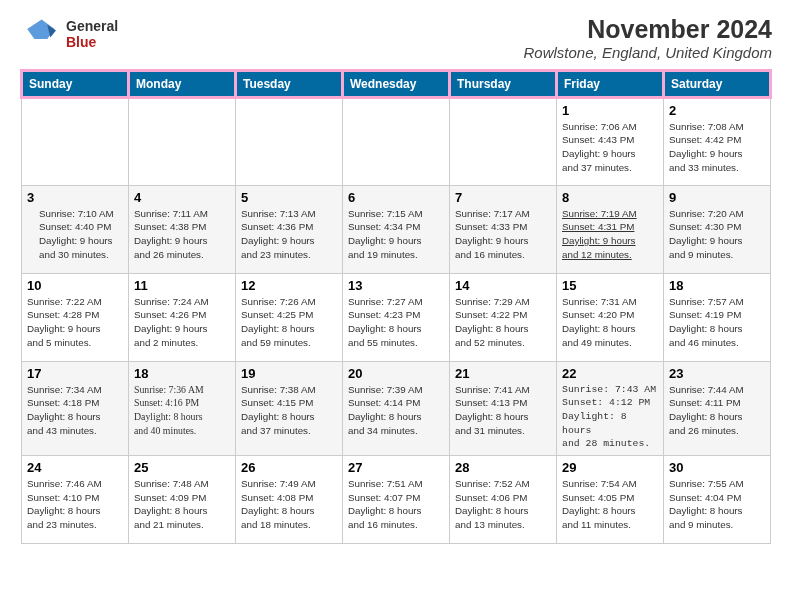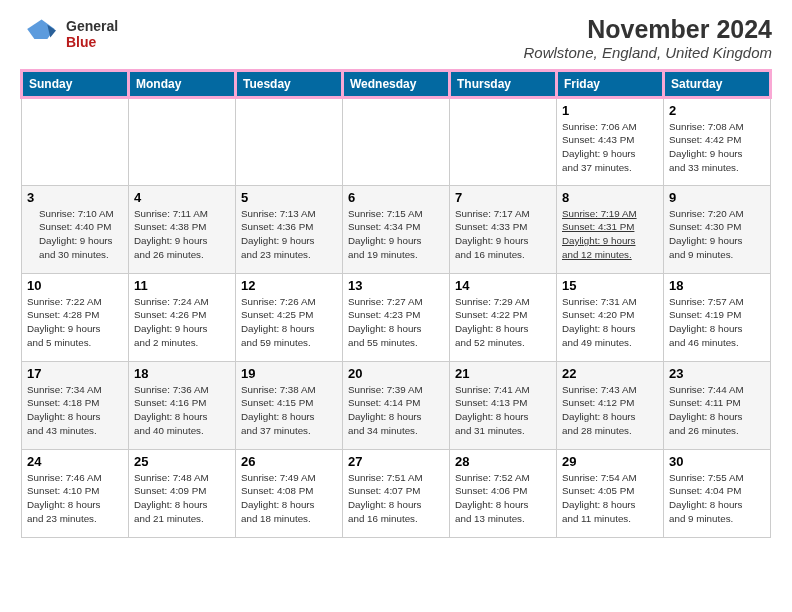--- a/index.html
+++ b/index.html
@@ -244,21 +244,21 @@
         <tr>
           <td>
             <span class="day-number">17</span>
             <div class="day-info" style="white-space: pre-line;">Sunrise: 7:34 AM
 Sunset: 4:18 PM
 Daylight: 8 hours
 and 43 minutes.</div>
           </td>
           <td>
             <span class="day-number">18</span>
-            <div class="day-info" style="white-space: pre-line;">Sunrise: 7:36 AM
+            <div class="day-info" style="white-space: pre-line; font-family: Liberation Serif, serif;">Sunrise: 7:36 AM
 Sunset: 4:16 PM
 Daylight: 8 hours
 and 40 minutes.</div>
           </td>
           <td>
             <span class="day-number">19</span>
             <div class="day-info" style="white-space: pre-line;">Sunrise: 7:38 AM
 Sunset: 4:15 PM
 Daylight: 8 hours
 and 37 minutes.</div>
@@ -272,21 +272,21 @@
           </td>
           <td>
             <span class="day-number">21</span>
             <div class="day-info" style="white-space: pre-line;">Sunrise: 7:41 AM
 Sunset: 4:13 PM
 Daylight: 8 hours
 and 31 minutes.</div>
           </td>
           <td>
             <span class="day-number">22</span>
-            <div class="day-info" style="white-space: pre-line;">Sunrise: 7:43 AM
+            <div class="day-info" style="white-space: pre-line; font-family: Liberation Mono, monospace;">Sunrise: 7:43 AM
 Sunset: 4:12 PM
 Daylight: 8 hours
 and 28 minutes.</div>
           </td>
           <td>
             <span class="day-number">23</span>
             <div class="day-info" style="white-space: pre-line;">Sunrise: 7:44 AM
 Sunset: 4:11 PM
 Daylight: 8 hours
 and 26 minutes.</div>

